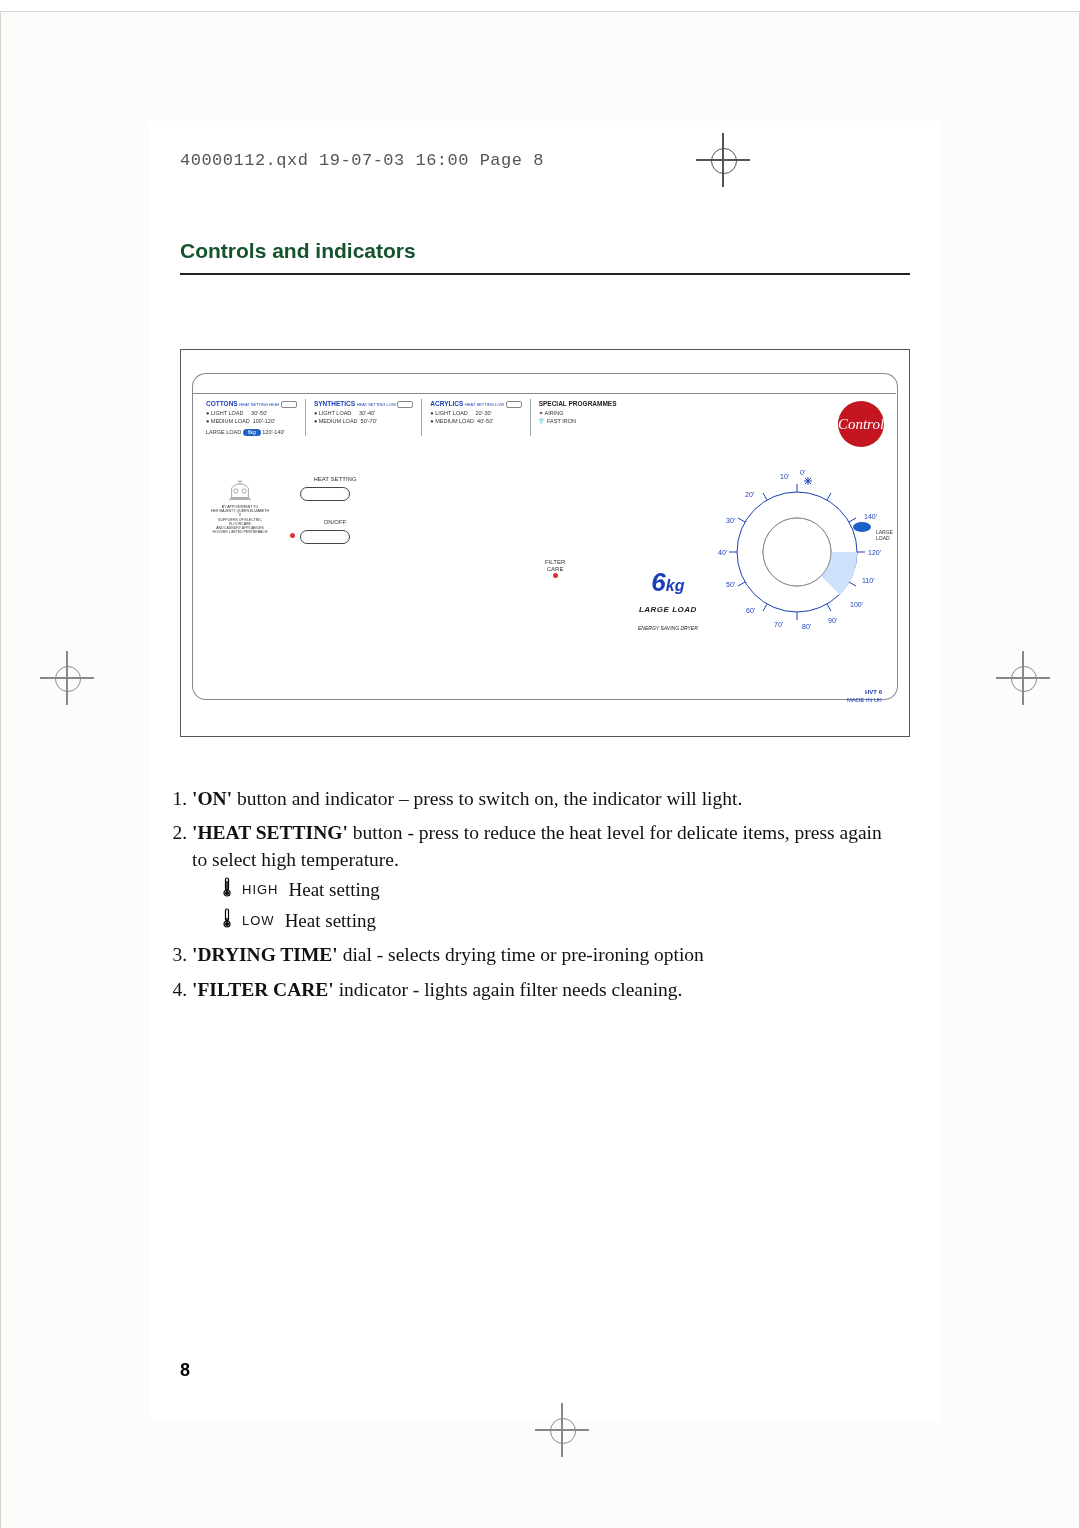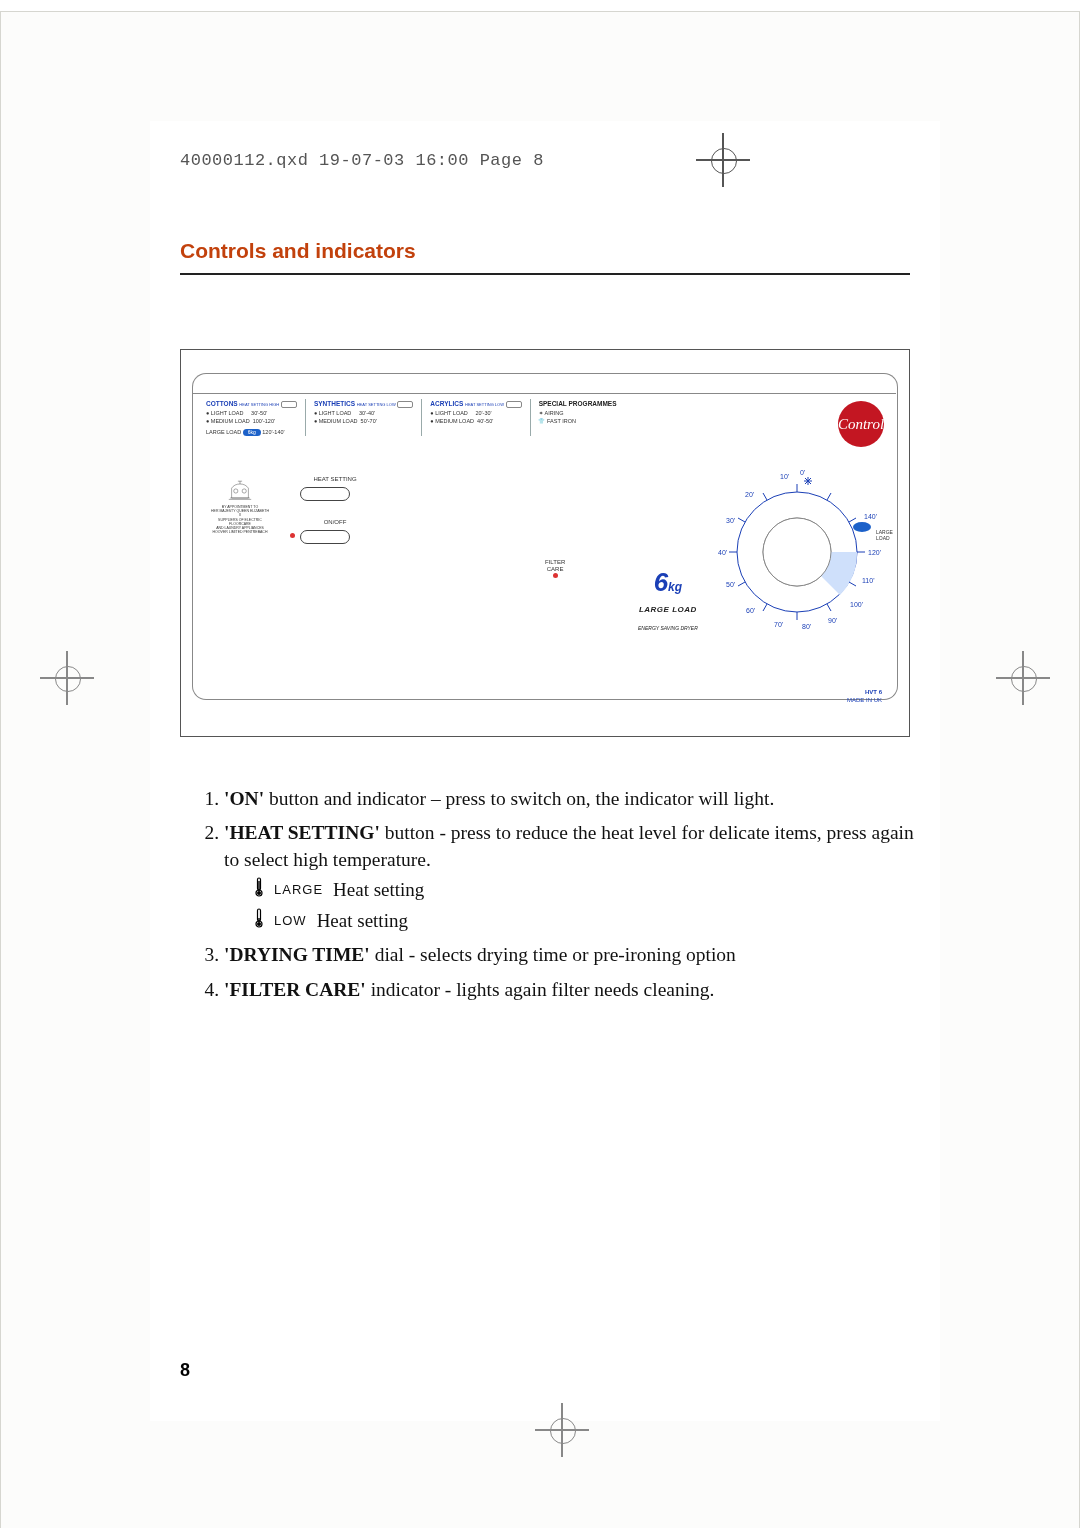--- a/index.html
+++ b/index.html
@@ -24,21 +24,21 @@
   .reg-left:before{left:16px;top:-10px;width:1.5px;height:54px;}
   .reg-left:after{top:16px;left:-10px;width:54px;height:1.5px;}
   .reg-left .ring{position:absolute;left:5px;top:5px;width:24px;height:24px;border:1.5px solid #888;border-radius:50%;}
 
   .reg-right{position:absolute;right:-100px;top:540px;width:34px;height:34px;}
   .reg-right:before,.reg-right:after{content:"";position:absolute;background:#888;}
   .reg-right:before{left:16px;top:-10px;width:1.5px;height:54px;}
   .reg-right:after{top:16px;left:-10px;width:54px;height:1.5px;}
   .reg-right .ring{position:absolute;left:5px;top:5px;width:24px;height:24px;border:1.5px solid #888;border-radius:50%;}
 
-  .section-title{font-family:Arial,Helvetica,sans-serif;font-weight:bold;font-size:21px;position:absolute;left:30px;top:118px;color:#c2410c;}
+  .section-title{font-family:Arial,Helvetica,sans-serif;font-weight:bold;font-size:21px;position:absolute;left:30px;top:118px;color:#14532d;}
   .rule{position:absolute;left:30px;top:152px;width:730px;height:2px;background:#222;}
   .h1{font-family:Arial,Helvetica,sans-serif;font-weight:bold;font-size:31px;color:#1a3fb6;position:absolute;left:30px;top:178px;}
 
   
   .panel-wrap{position:absolute;left:30px;top:228px;width:730px;height:400px;}
   .panel-outer{position:absolute;left:0;top:0;width:728px;height:386px;border:1px solid #555;}
   .panel-slab{position:absolute;left:12px;top:44px;width:704px;height:0;border-top:1px solid #888;}
   .panel-top{position:absolute;left:12px;top:24px;width:704px;height:20px;border:1px solid #888;border-bottom:none;border-radius:14px 14px 0 0;}
   .panel-body{position:absolute;left:12px;top:112px;width:704px;height:238px;border:1px solid #888;border-top:none;border-radius:0 0 14px 14px;}
   .panel-mid{position:absolute;left:12px;top:44px;width:704px;height:68px;border-left:1px solid #888;border-right:1px solid #888;}
@@ -57,31 +57,31 @@
   .crest .tiny{font-family:Arial;font-size:3.5px;color:#333;text-align:center;line-height:1.2;margin-top:2px;}
 
   .btnlbl{font-family:Arial;font-size:6px;color:#333;text-align:center;position:absolute;}
   .btnshape{position:absolute;width:48px;height:12px;border:1px solid #444;border-radius:7px;}
   .dot{position:absolute;width:5px;height:5px;border-radius:50%;}
 
   .filtercare{position:absolute;left:365px;top:210px;font-family:Arial;font-size:6px;text-align:center;color:#333;line-height:1.2;}
 
   .sixkg{position:absolute;left:458px;top:218px;font-family:Arial;color:#1a3fb6;text-align:center;}
   .sixkg .big{font-size:26px;font-style:italic;font-weight:bold;}
-  .sixkg .kg{font-size:12px;font-style:italic;font-weight:bold;}
+  .sixkg .kg{font-size:16px;font-style:italic;font-weight:bold;}
   .sixkg .ll{font-size:8px;font-weight:bold;font-style:italic;color:#222;letter-spacing:.5px;}
   .sixkg .sub{font-size:5px;font-style:italic;color:#222;}
 
   .dial{position:absolute;right:28px;top:118px;width:170px;height:170px;}
   .dial .tick{font-family:Arial;font-size:7px;color:#1a3fb6;position:absolute;}
 
   .logo{position:absolute;right:26px;top:52px;width:46px;height:46px;border-radius:50%;background:#c31622;display:flex;align-items:center;justify-content:center;font-family:"Brush Script MT",cursive;color:#fff;font-size:15px;font-style:italic;}
 
   
-  .body{position:absolute;left:46px;top:665px;width:720px;font-family:"Times New Roman",serif;font-size:19.5px;line-height:1.35;color:#111;}
+  .body{position:absolute;left:14px;top:665px;width:720px;font-family:"Times New Roman",serif;font-size:19.5px;line-height:1.35;color:#111;}
   .body ol{padding-left:28px;margin:0;}
   .body li{margin-bottom:8px;}
   .body b{font-weight:bold;}
   .subline{margin-left:30px;font-family:"Times New Roman",serif;font-size:19px;display:flex;align-items:center;gap:10px;margin-top:4px;margin-bottom:4px;}
   .subline .sm{font-family:Arial;font-size:13px;letter-spacing:1px;}
   .therm{display:inline-block;width:10px;text-align:center;}
 
   .pnum{position:absolute;left:30px;bottom:40px;font-family:Arial;font-weight:bold;font-size:18px;}
 
   .made{position:absolute;right:30px;bottom:44px;font-family:Arial;font-size:6px;color:#1a3fb6;text-align:right;line-height:1.3;}
@@ -234,21 +234,21 @@
             <span class="therm">
               <svg width="11" height="20" viewBox="0 0 11 20">
                   <g fill="none" stroke="#000" stroke-width="1.2">
                     <rect x="3.5" y="1" width="3" height="12" rx="1.5"></rect>
                     <circle cx="5" cy="16" r="3"></circle>
                   </g>
                   <rect x="4.3" y="4" width="1.4" height="10" fill="#000"></rect>
                   <circle cx="5" cy="16" r="2" fill="#000"></circle>
                 </svg>
             </span>
-            <span class="sm">LARGE</span>
+            <span class="sm">HIGH</span>
               <span> Heat setting</span>
           </div>
           <div class="subline">
             <span class="therm">
               <svg width="11" height="20" viewBox="0 0 11 20">
                   <g fill="none" stroke="#000" stroke-width="1.2">
                     <rect x="3.5" y="1" width="3" height="12" rx="1.5"></rect>
                     <circle cx="5" cy="16" r="3"></circle>
                   </g>
                   <rect x="4.3" y="10" width="1.4" height="4" fill="#000"></rect>

